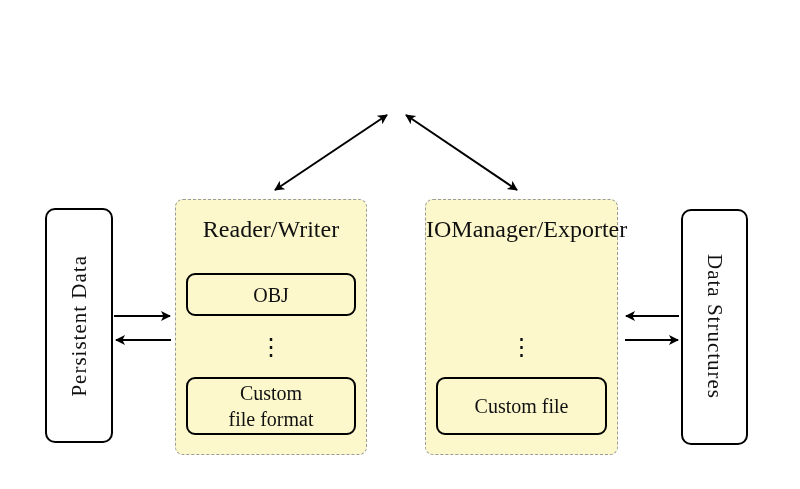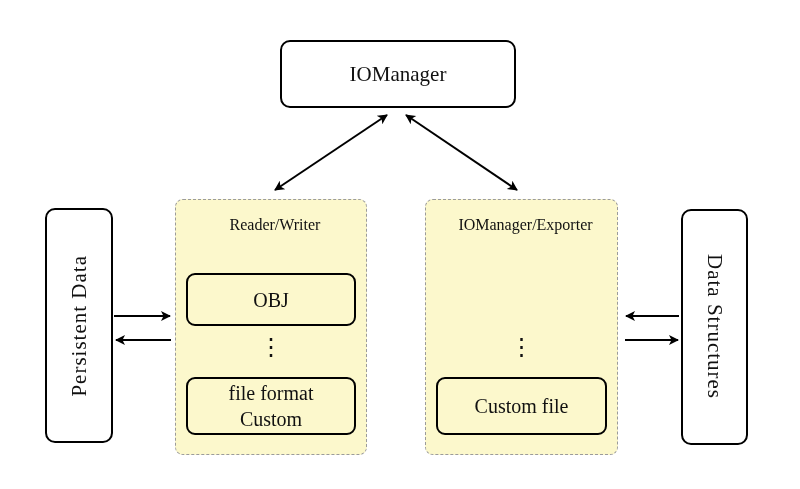--- a/index.html
+++ b/index.html
@@ -19,28 +19,28 @@
   .sidebox .vlabel-down { writing-mode:vertical-rl; letter-spacing:1px; }
   .persistent { left:45px; top:208px; height:235px; }
   .datastructs{ left:681px; top:209px; width:67px; height:236px; }
 
   .group {
     position:absolute; top:199px; width:192px; height:256px; box-sizing:border-box;
     background:#FCF8CC; border:1.5px dashed #9b9b9b; border-radius:8px;
   }
   .group-rw { left:175px; }
   .group-ie { left:425px; width:193px; }
-  .group-title { position:absolute; top:16px; left:0; right:0; text-align:center; font-size:16px;padding-left:8px; }
+  .group-title { position:absolute; top:16px; left:0; right:0; text-align:center; font-size:24px; }
   .inner-node {
     position:absolute; left:10px; right:10px; box-sizing:border-box;
     background:#FCF8CC; border:2.5px solid #000; border-radius:9px;
     display:flex; flex-direction:column; align-items:center; justify-content:center;
     font-size:20px; line-height:1.3; text-align:center;
   }
-  .inner-top    { top:73px;  height:53px; }
+  .inner-top    { top:73px;  height:43px; }
   .inner-bottom { top:177px; height:58px; }
   .ellipsis {
     position:absolute; top:130px; left:0; right:0; text-align:center;
     font-size:24px; line-height:34px; font-family:"DejaVu Sans","DejaVu Serif",serif;
   }
   svg.arrows { position:absolute; left:0; top:0; pointer-events:none; }
 </style>
 </head>
 <body>
 
@@ -53,41 +53,38 @@
       </marker>
     </defs>
     <line x1="387" y1="115" x2="275" y2="190" stroke="#000" stroke-width="2" marker-start="url(#ah)" marker-end="url(#ah)"></line>
     <line x1="406" y1="115" x2="517" y2="190" stroke="#000" stroke-width="2" marker-start="url(#ah)" marker-end="url(#ah)"></line>
     <line x1="114" y1="316" x2="170" y2="316" stroke="#000" stroke-width="2" marker-end="url(#ah)"></line>
     <line x1="171" y1="340" x2="116" y2="340" stroke="#000" stroke-width="2" marker-end="url(#ah)"></line>
     <line x1="679" y1="316" x2="626" y2="316" stroke="#000" stroke-width="2" marker-end="url(#ah)"></line>
     <line x1="625" y1="340" x2="678" y2="340" stroke="#000" stroke-width="2" marker-end="url(#ah)"></line>
   </svg>
 
-  <div class="node iomanager">
-    <span>IOManager</span>
-  </div>
 
   <div class="node sidebox persistent">
     <span class="vlabel-up">Persistent Data</span>
   </div>
 
   <div class="node sidebox datastructs">
     <span class="vlabel-down">Data Structures</span>
   </div>
 
   <div class="group group-rw">
     <div class="group-title">Reader/Writer</div>
     <div class="inner-node inner-top">
       <span>OBJ</span>
     </div>
     <div class="ellipsis">⋮</div>
     <div class="inner-node inner-bottom">
+      <span>Custom</span>
       <span>file format</span>
-      <span>Custom</span>
     </div>
   </div>
 
   <div class="group group-ie">
     <div class="group-title">IOManager/Exporter</div>
     <div class="ellipsis">⋮</div>
     <div class="inner-node inner-bottom">
       <span>Custom file</span>
     </div>
   </div>

